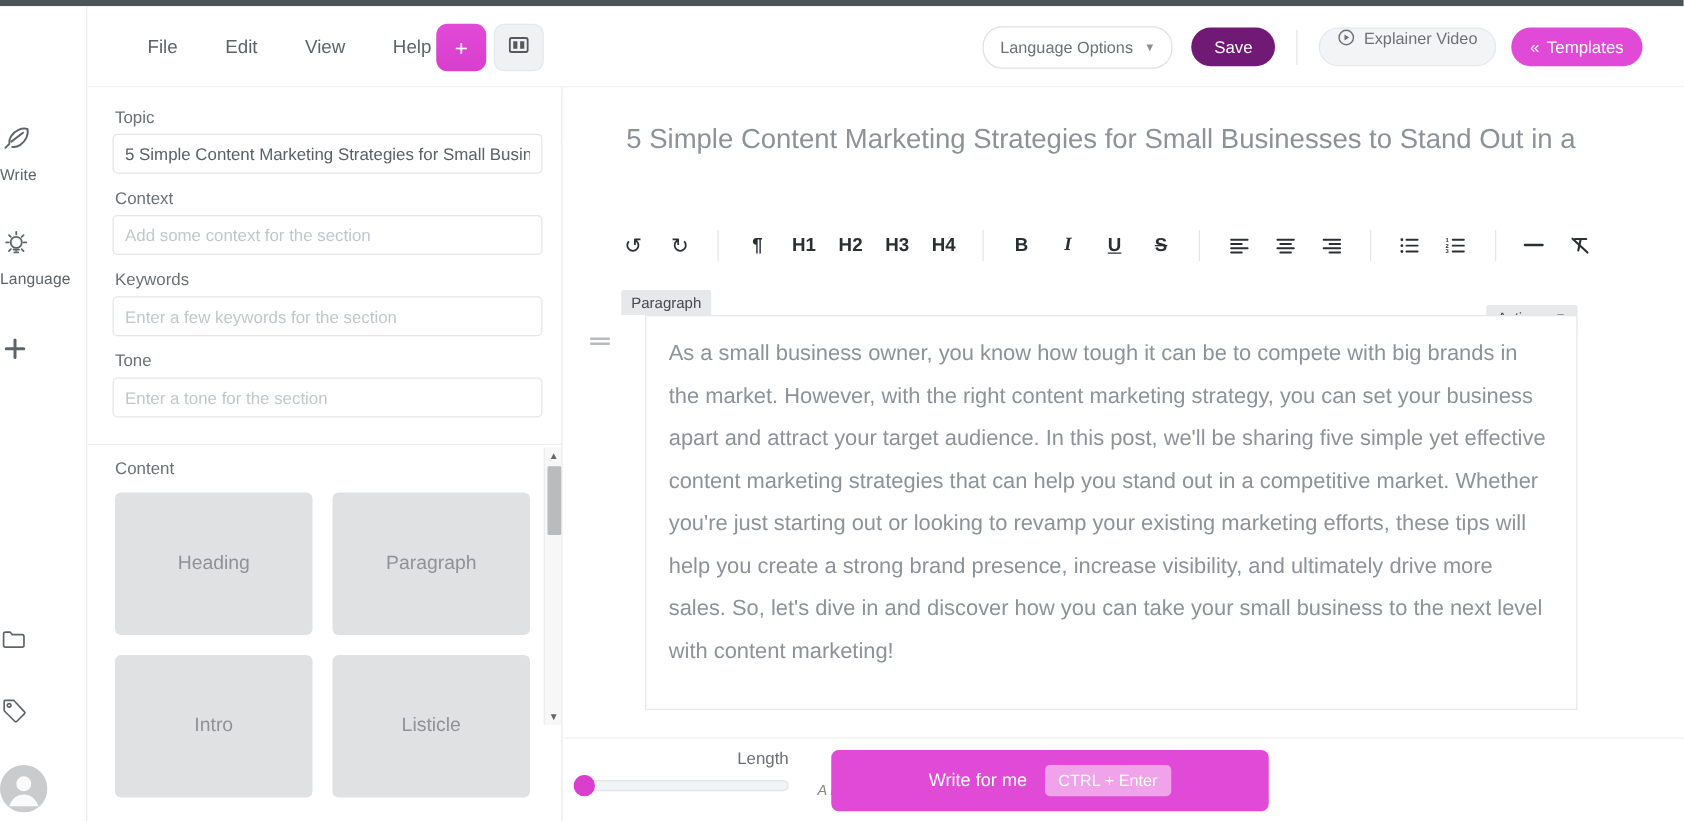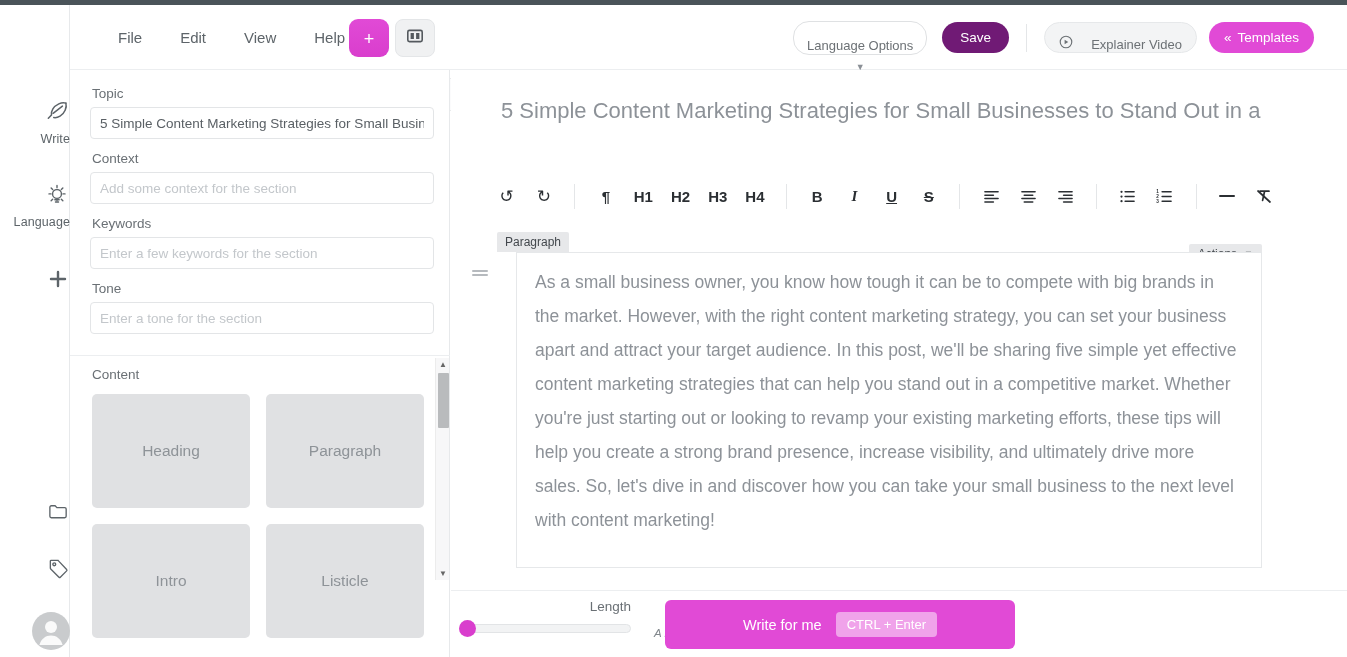--- a/index.html
+++ b/index.html
@@ -20,21 +20,21 @@
   }
 
   
   .rail {
     position: absolute; left: 0; top: 5px; width: 70px; height: 652px;
     background: #ffffff;
     border-right: 1px solid #e7e9eb;
   }
   .rail-item {
     position: absolute; left: 0; width: 70px;
-    text-align: right;
+    text-align: left;
     color: #6f7579;
     cursor: pointer;
   }
   .rail-icon { display: block; margin: 0 auto; }
   .rail-label {
     display: block; font-size: 12.5px; color: #5d6469; margin-top: 3px;
     letter-spacing: .1px;
   }
   .ri-write  { top: 94px; }
   .ri-auto   { top: 177px; }
@@ -76,33 +76,33 @@
     background: #f0f1f2; border: 1px solid #e4e6e8;
     cursor: pointer; display: flex; align-items: center; justify-content: center;
   }
   .hdr-right {
     position: absolute; right: 33px; top: 0; height: 65px;
     display: flex; align-items: center; gap: 0;
   }
   .lang-btn {
     height: 31px; padding: 16px 13px; border: 1px solid #dfe1e3; border-radius: 16px;
     background: #fff; color: #6c7175; font-size: 13px; cursor: pointer;
-    display: flex; align-items: center; gap: 9px; flex-direction: column;
+    display: flex; align-items: center; gap: 9px;
   }
   .caret { font-size: 9px; color: #8b9096; }
   .save-btn {
     margin-left: 15px;
     height: 31px; padding: 0 18px; border: none; border-radius: 16px;
     background: #701a75; color: #fff; font-size: 13.5px; cursor: pointer;
   }
   .vsep { width: 1px; height: 28px; background: #e4e6e8; margin: 0 17px; }
   .video-btn {
     height: 31px; padding: 0 14px; border: 1px solid #e6e8ea; border-radius: 16px;
     background: #f3f4f5; color: #6c7175; font-size: 13px; cursor: pointer;
-    display: flex; align-items: flex-end; gap: 18px;
+    display: flex; align-items: flex-start; gap: 7px;
   }
   .tpl-btn {
     margin-left: 12px;
     height: 31px; padding: 0 15px; border: none; border-radius: 16px;
     background: #e14ad6; color: #fff; font-size: 13.5px; cursor: pointer;
     display: flex; align-items: center; gap: 6px;
   }
 
   
   .panel {

